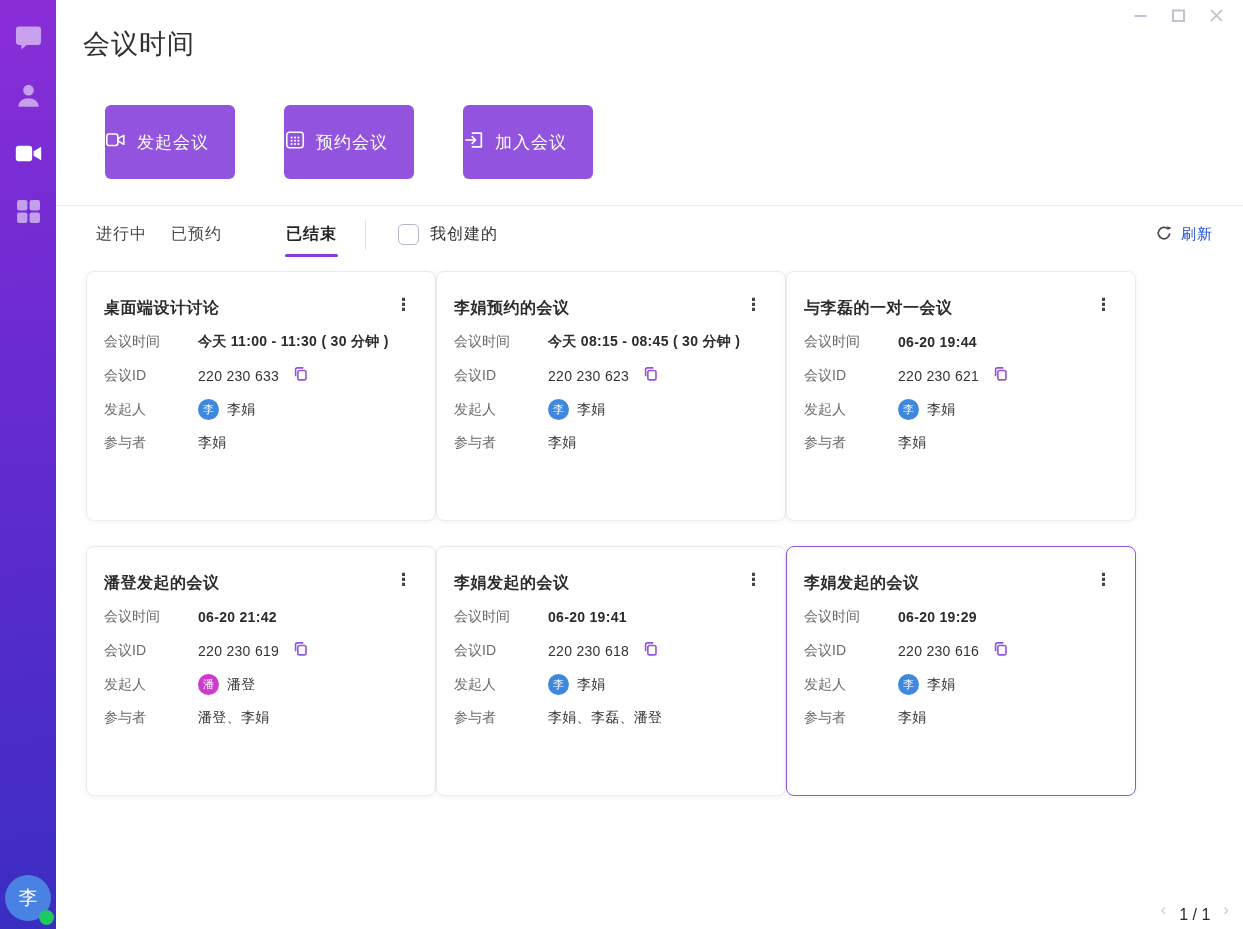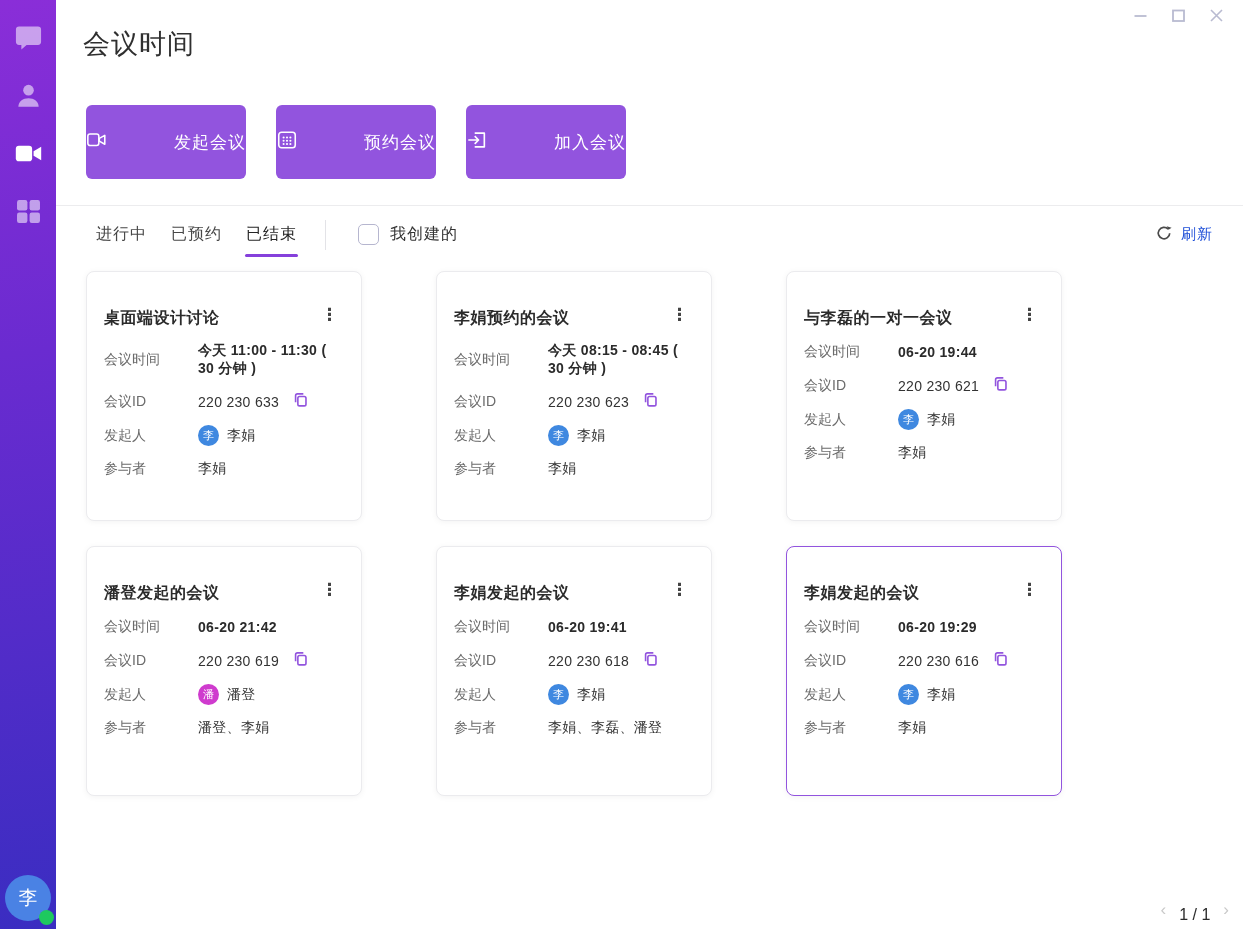--- a/index.html
+++ b/index.html
@@ -26,46 +26,46 @@
   .main { position:relative; flex:1; height:100%; }
 
   .win-controls { position:absolute; top:2px; right:8px; display:flex; z-index:5; }
   .win-btn { width:38px; height:26px; display:flex; align-items:center; justify-content:center;
              color:#b9bbd1; cursor:pointer; }
   .win-btn svg { width:15px; height:15px; }
 
   h1.page-title { margin:26px 0 0 27px; font-size:27px; font-weight:500; color:#2f2f2f; letter-spacing:1px; }
 
   .actions { display:flex; gap:30px; margin:43px 0 0 30px; }
-  .action-btn { width:160px; height:74px; border:none; border-radius:6px; background:#9254de; color:#fff;
-                font-size:17px; font-family:inherit; display:inline-flex; align-items:center; justify-content:space-between;
-                gap:10px; cursor:pointer; letter-spacing:1px; }
+  .action-btn { width:130px; height:74px; border:none; border-radius:6px; background:#9254de; color:#fff;
+                font-size:17px; font-family:inherit; display:inline-flex; align-items:center; justify-content:flex-start;
+                gap:10px; cursor:pointer; letter-spacing:1px;margin-left:19px; }
   .action-btn svg { width:22px; height:22px; }
 
   .divider { height:1px; background:#ececee; margin-top:26px; }
 
   
   .toolbar { display:flex; align-items:center; height:53px; margin:0 30px; padding-top:8px; }
   .tabs { display:flex; gap:24px; margin-left:10px;justify-content:flex-end; }
   .tab { position:relative; font-size:16px; color:#474747; padding:10px 0 14px; cursor:pointer; letter-spacing:1px; }
-  .tab.active { color:#262626; font-weight:normal; }
+  .tab.active { color:#262626; font-weight:bold;margin-left:40px; }
   .tab.active::after { content:""; position:absolute; left:-1px; right:-1px; bottom:2px; height:3px;
                        border-radius:2px; background:#8540db; }
   .vdivider { width:1px; height:30px; background:#e3e3e7; margin:0 32px 4px 28px; }
   .filter { display:flex; align-items:center; gap:11px; cursor:pointer; margin-bottom:4px;text-align:center; }
   .checkbox { width:21px; height:21px; border:1.5px solid #b6b6cf; border-radius:5px; background:#fff; }
   .filter-label { font-size:16px; color:#333; letter-spacing:1px; }
   .refresh { margin-left:auto; display:flex; align-items:center; gap:9px; cursor:pointer; margin-bottom:4px; }
   .refresh svg { width:16px; height:16px; }
   .refresh-label { font-size:15px; color:#1d4ed8; letter-spacing:1px; }
 
   
   .grid { display:grid; grid-template-columns:repeat(3,327px); gap:25px 23px; margin:12px 0 0 30px; }
-  .card { position:relative; width:276px; height:250px; background:#fff; border:1px solid #ebebee;
-          border-radius:8px; box-shadow:0 1px 6px rgba(0,0,0,.05); padding:36px 17px; cursor:pointer; }
+  .card { position:relative; width:350px; height:250px; background:#fff; border:1px solid #ebebee;
+          border-radius:8px; box-shadow:0 1px 6px rgba(0,0,0,.05); padding:26px 17px; cursor:pointer; }
   .card.highlighted { border-color:#9254de; }
   .card-head { display:flex; align-items:flex-start; justify-content:space-between; }
   .card-title { font-size:16px; font-weight:bold; color:#2b2b2b; letter-spacing:.5px; }
   .kebab { font-size:17px; color:#444; line-height:14px; padding:0 6px; cursor:pointer; font-weight:bold; }
   .row { display:flex; align-items:center; margin-top:13px; min-height:20px;gap:6px; }
   .row:first-of-type { margin-top:22px; }
   .lbl { width:88px; flex-shrink:0; font-size:14px; color:#6b6b6b; }
   .val { font-size:14px; color:#333; letter-spacing:.3px; }
   .val.bold { font-weight:bold; color:#2b2b2b; }
   .copy-btn { margin-left:7px; display:inline-flex; cursor:pointer; }

